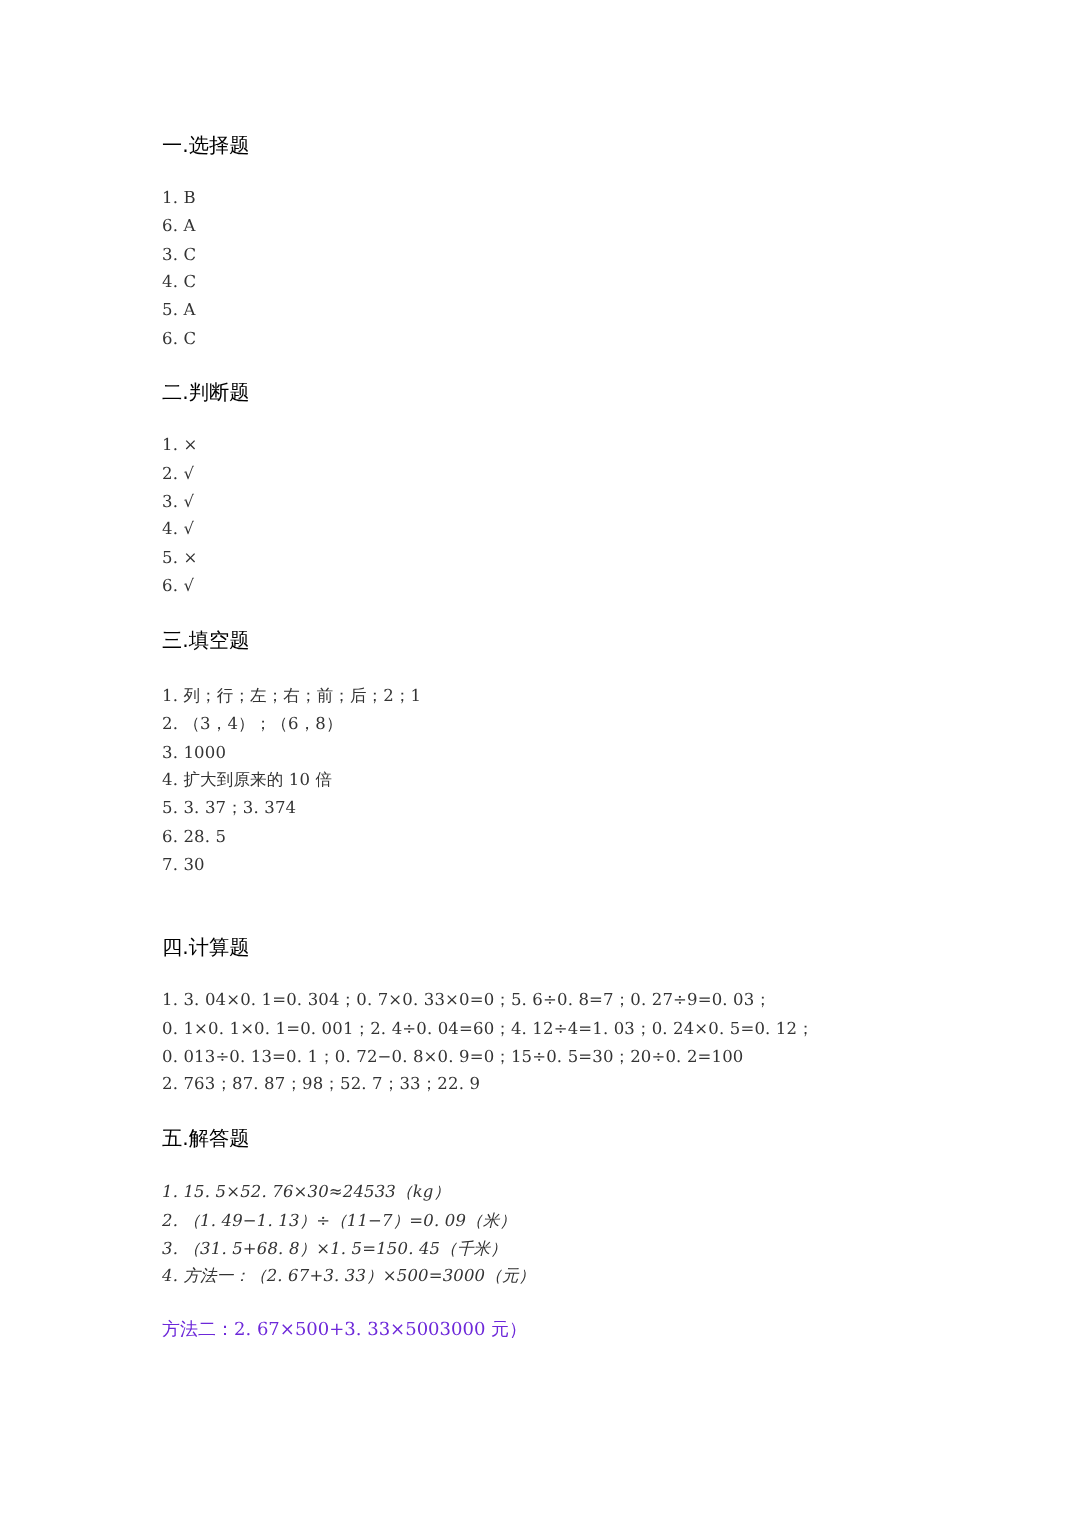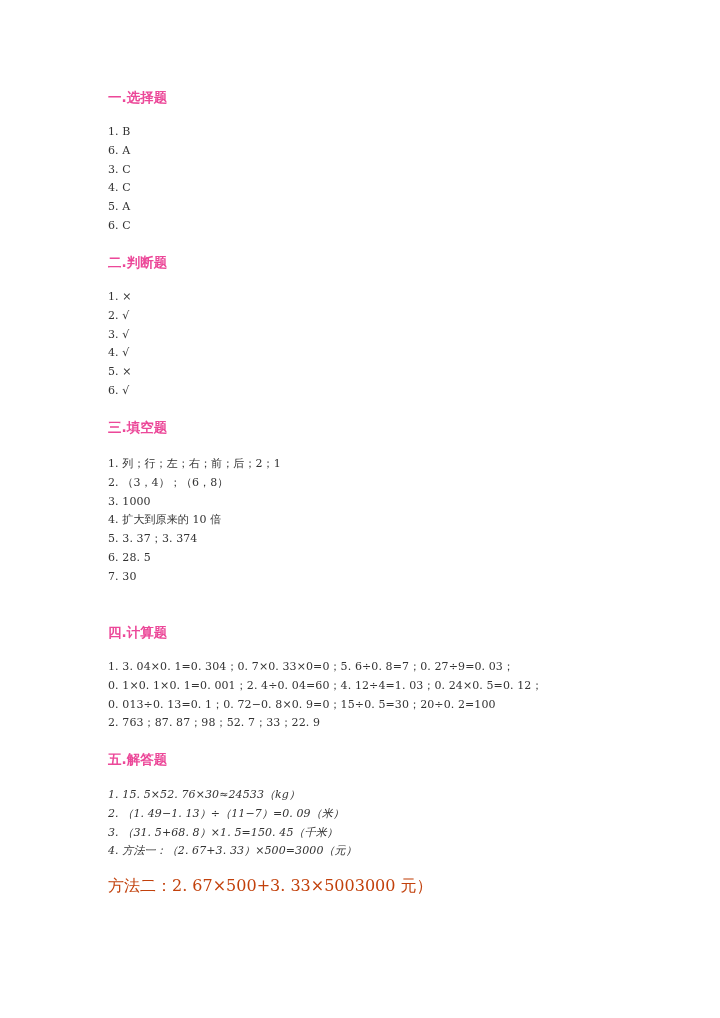--- a/index.html
+++ b/index.html
@@ -18,23 +18,23 @@
     .page {
       position: absolute;
       left: 108px;
       top: 0;
       width: 560px;
     }
     .section-title {
       position: absolute;
       left: 0;
       font-family: "DejaVu Sans", "Liberation Sans", sans-serif;
-      font-weight: bold;
+      font-weight: normal;
       font-size: 13.5px;
-      color: #ec4899;
+      color: #000000;
       white-space: nowrap;
       line-height: 18px;
     }
     .item-list {
       position: absolute;
       left: 0;
       margin: 0;
       padding: 0;
       list-style: none;
     }
@@ -42,24 +42,24 @@
       font-size: 11px;
       line-height: 18.8px;
       height: 18.8px;
       white-space: nowrap;
       color: #333333;
       letter-spacing: 0.1px;
     }
     .extra-line {
       position: absolute;
       left: 0;
-      font-size: 16px;
+      font-size: 12px;
       line-height: 18.8px;
       white-space: nowrap;
-      color: #c2410c;
+      color: #6d28d9;
     }
   </style>
 </head>
 <body>
 
 <div class="page">
 
   <div class="section-title" style="top:88px;">一.选择题</div>
   <ul class="item-list" style="top:123px;">
     <li class="item">1. B</li>

